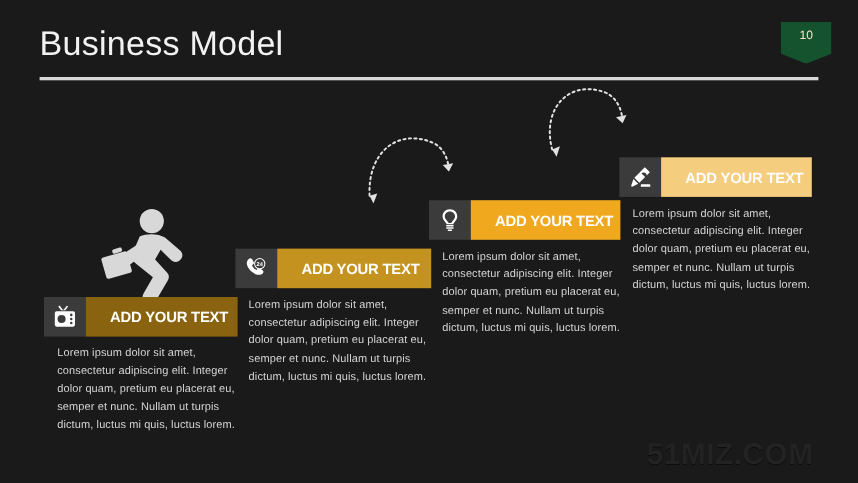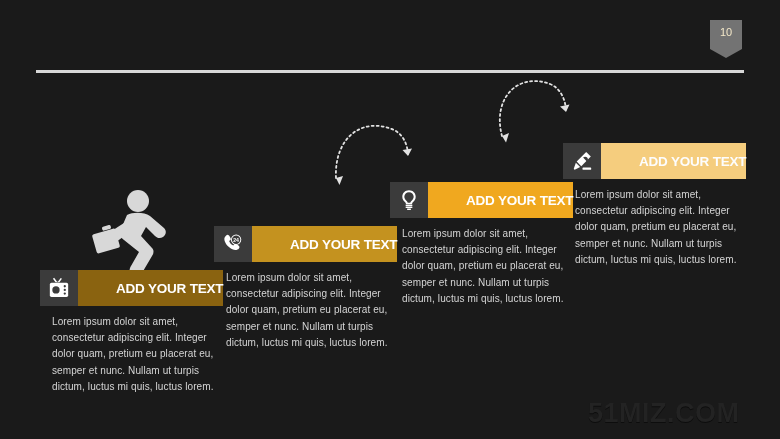--- a/index.html
+++ b/index.html
@@ -27,22 +27,22 @@
   }
   #title-rule {
     position:absolute;
     left:36px; top:70px;
     width:708px; height:3px;
     background:#d8d8d8;
   }
   #page-badge {
     position:absolute;
     left:710px; top:20px;
-    width:32px; height:38px;
-    background:#737373;
+    width:46px; height:38px;
+    background:#14532d;
     clip-path:polygon(0 0, 100% 0, 100% 76%, 50% 100%, 0 76%);
     color:#f3e7c8;
     font-size:11px;
     display:flex;
     align-items:flex-start;
     justify-content:center;
     padding-top:6px;
   }
 
   
@@ -67,21 +67,21 @@
     display:flex;
     align-items:center;
     justify-content:center;
     flex:0 0 38px;
   }
   .step-icon svg { display:block; }
   .step-label {
     flex:1 1 auto;
     display:flex;
     align-items:center;
-    padding-left:38px;
+    padding-left:22px;
     font-size:13.5px;
     font-weight:700;
     letter-spacing:-0.2px;
     color:#ffffff;
     white-space:nowrap;
   }
   .step-body {
     position:absolute;
     top:44px;
     left:12px;
@@ -126,20 +126,21 @@
     letter-spacing:0.5px;
     color:#232323;
     text-shadow:0 1px 0 #0d0d0d;
   }
 </style>
 </head>
 <body>
 
 <div id="slide">
 
+  <div id="page-title">Business Model</div>
   <div id="title-rule"></div>
   <div id="page-badge">10</div>
 
   <div id="runner">
     <svg width="88" height="92" viewBox="0 0 88 92" fill="#d8d8d8">
       <circle cx="52" cy="13" r="11"></circle>
       <path d="M41 27 C47 24 58 24 64 28 L78 40 C81 43 80 47 77 49 C74 51 71 50 69 48 L60 39 L55 48 L66 60 C68 62 68 65 66 68 L56 85 C54 89 49 90 46 87 C43 85 43 81 45 78 L53 64 L38 52 C34 49 33 45 35 41 Z"></path>
       <path d="M44 44 L30 54 C27 56 24 55 22 52 C20 49 21 46 24 44 L38 35 Z"></path>
       <rect x="8" y="43" width="24" height="20" rx="2" transform="rotate(-16 20 53)"></rect>
       <rect x="16" y="38" width="9" height="4" rx="1.5" transform="rotate(-16 20 40)"></rect>

